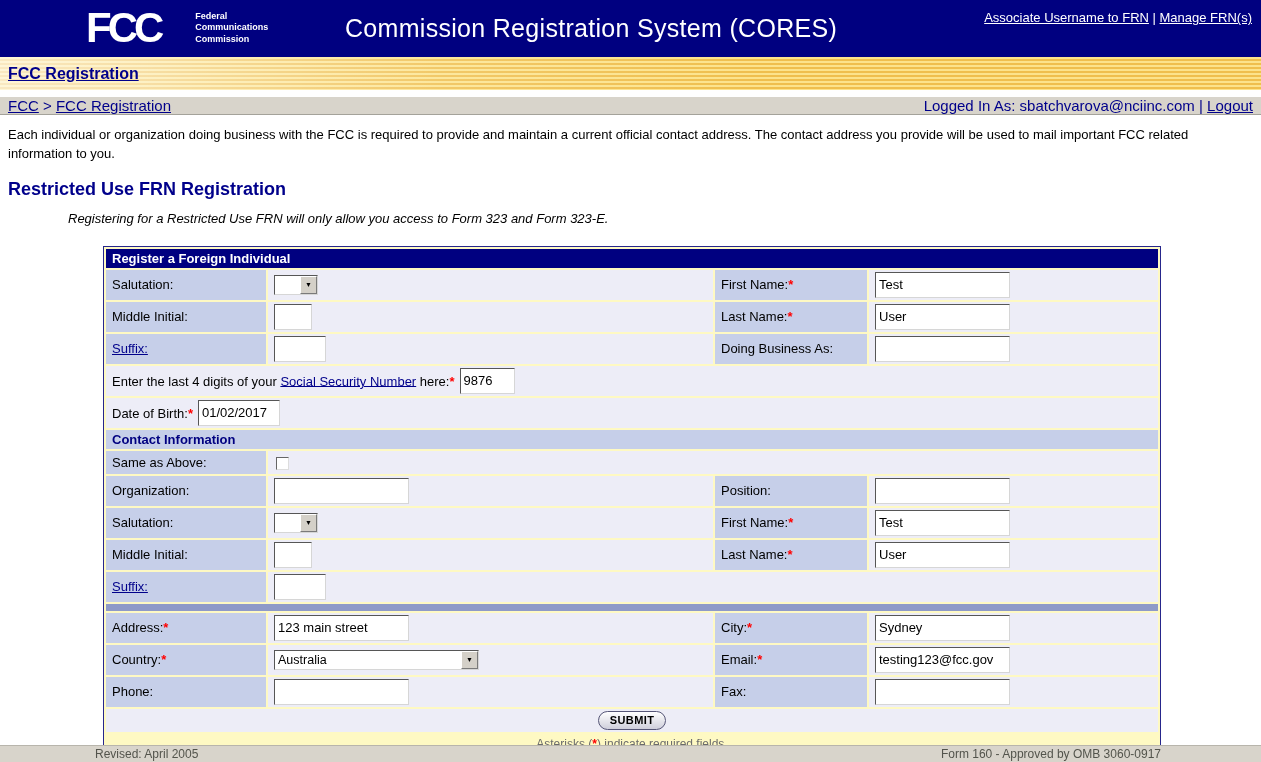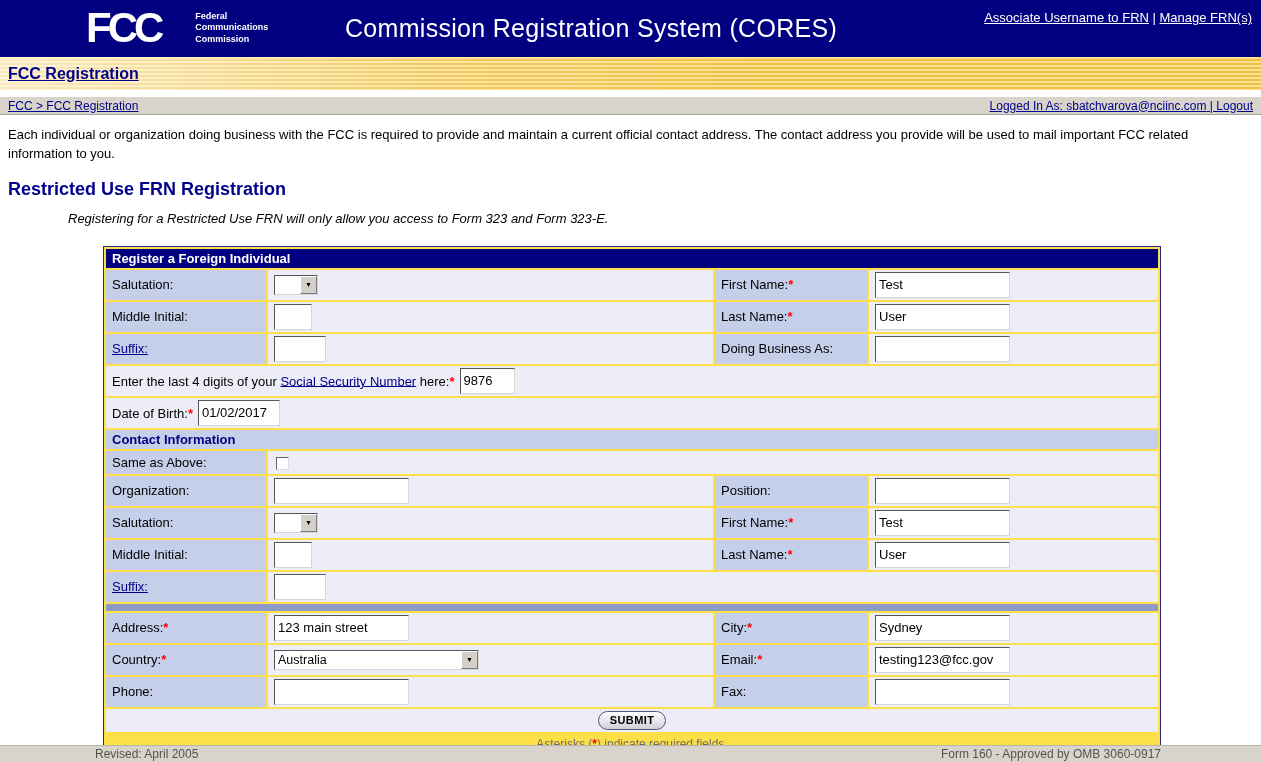--- a/index.html
+++ b/index.html
@@ -54,39 +54,38 @@
 
   
   .crumbbar {
     margin-top: 6px;
     height: 19px;
     background: #D8D4CB;
     border-top: 1px solid #ffffff;
     border-bottom: 1px solid #A4A29A;
     display: flex; justify-content: space-between; align-items: center;
     padding: 0 8px;
-    font-size: 12px;
+    font-size: 15px;
     color: #00008B;
-    text-decoration: underline;
   }
   .crumbbar a { color: #00008B; text-decoration: underline; }
 
   
   .content { padding: 0 8px; }
   .intro { margin-top: 11px; line-height: 1.45; color: #000; }
   .page-heading { margin-top: 15px; font-size: 18px; font-weight: bold; color: #00008B; }
   .page-sub { margin: 11px 0 0 60px; font-style: italic; }
 
   
   .form-wrap { margin: 20px 0 0 95px; width: 1058px; }
   table.frm {
     width: 100%;
     border-collapse: separate;
     border-spacing: 2px;
-    background: #fde047;
+    background: #fef9c3;
     border: 1px solid #26268C;
   }
   col.c1 { width: 160px; } col.c2 { width: 445px; } col.c3 { width: 152px; }
   td.hdr {
     background: #000080; color: #fff; font-weight: bold;
     padding: 2px 6px; font-size: 13px;
   }
   td.subhdr {
     background: #C6CFE9; color: #000080; font-weight: bold;
     padding: 2px 6px; font-size: 13px;

